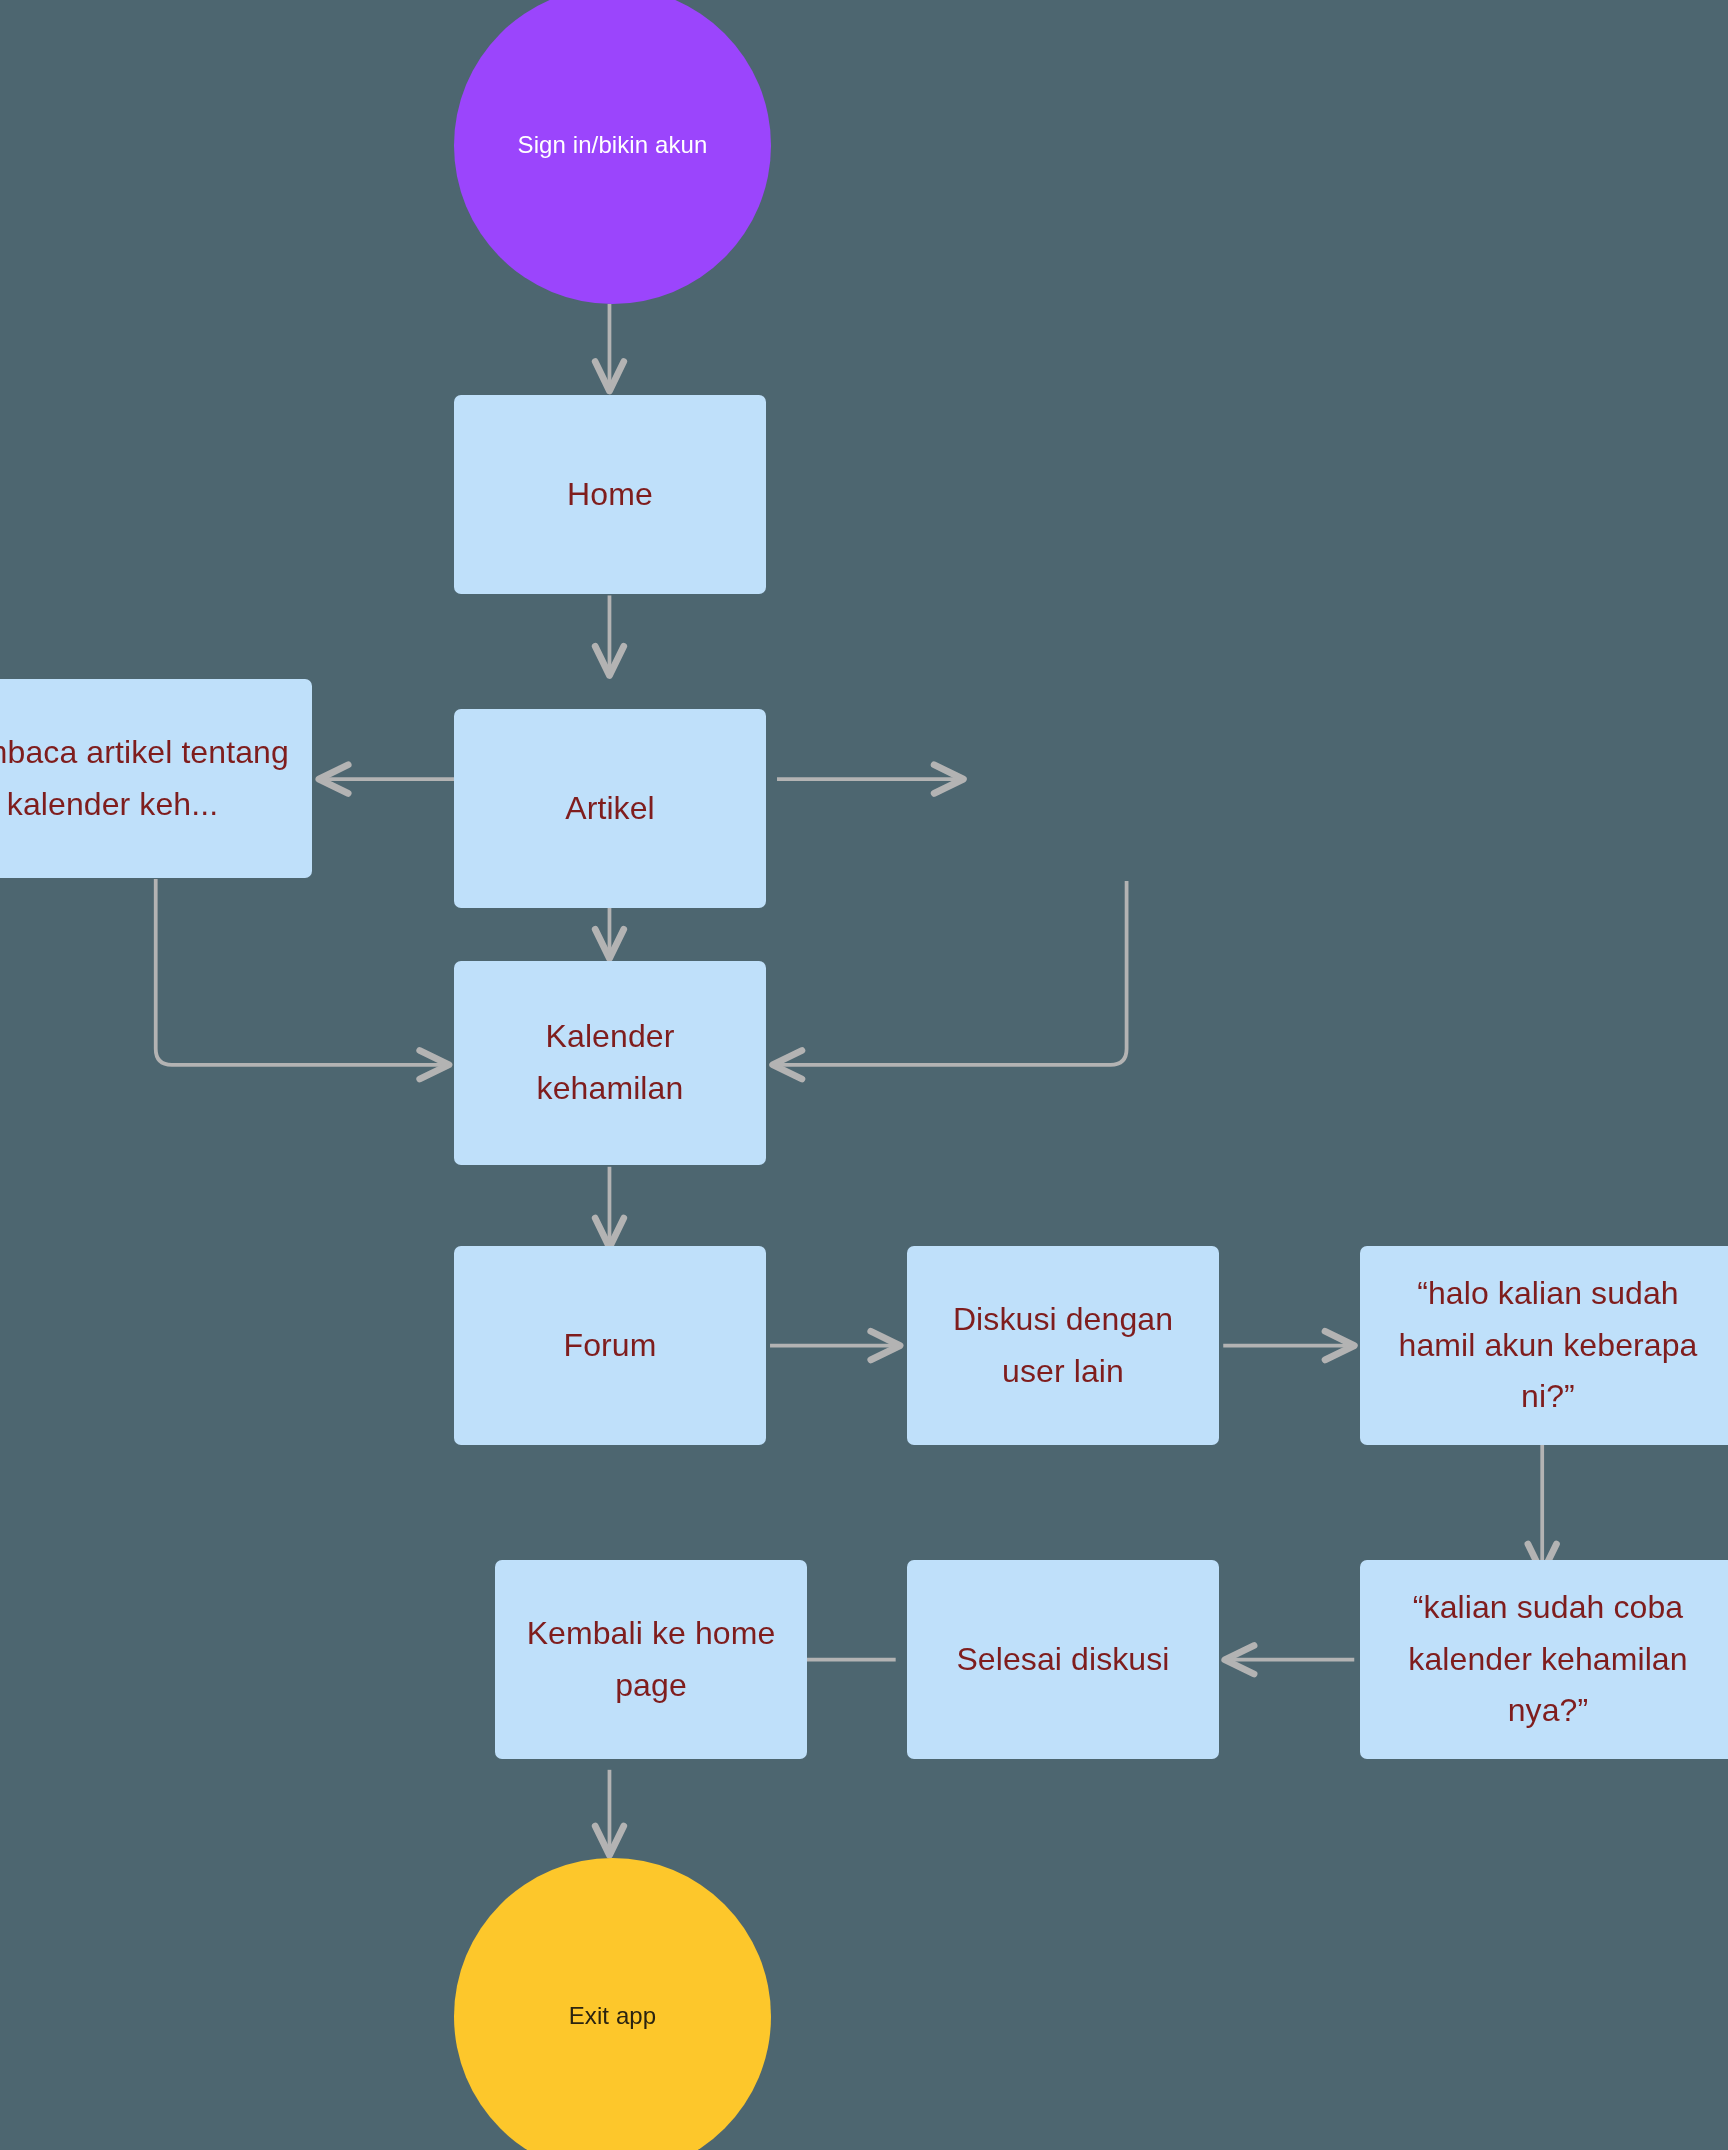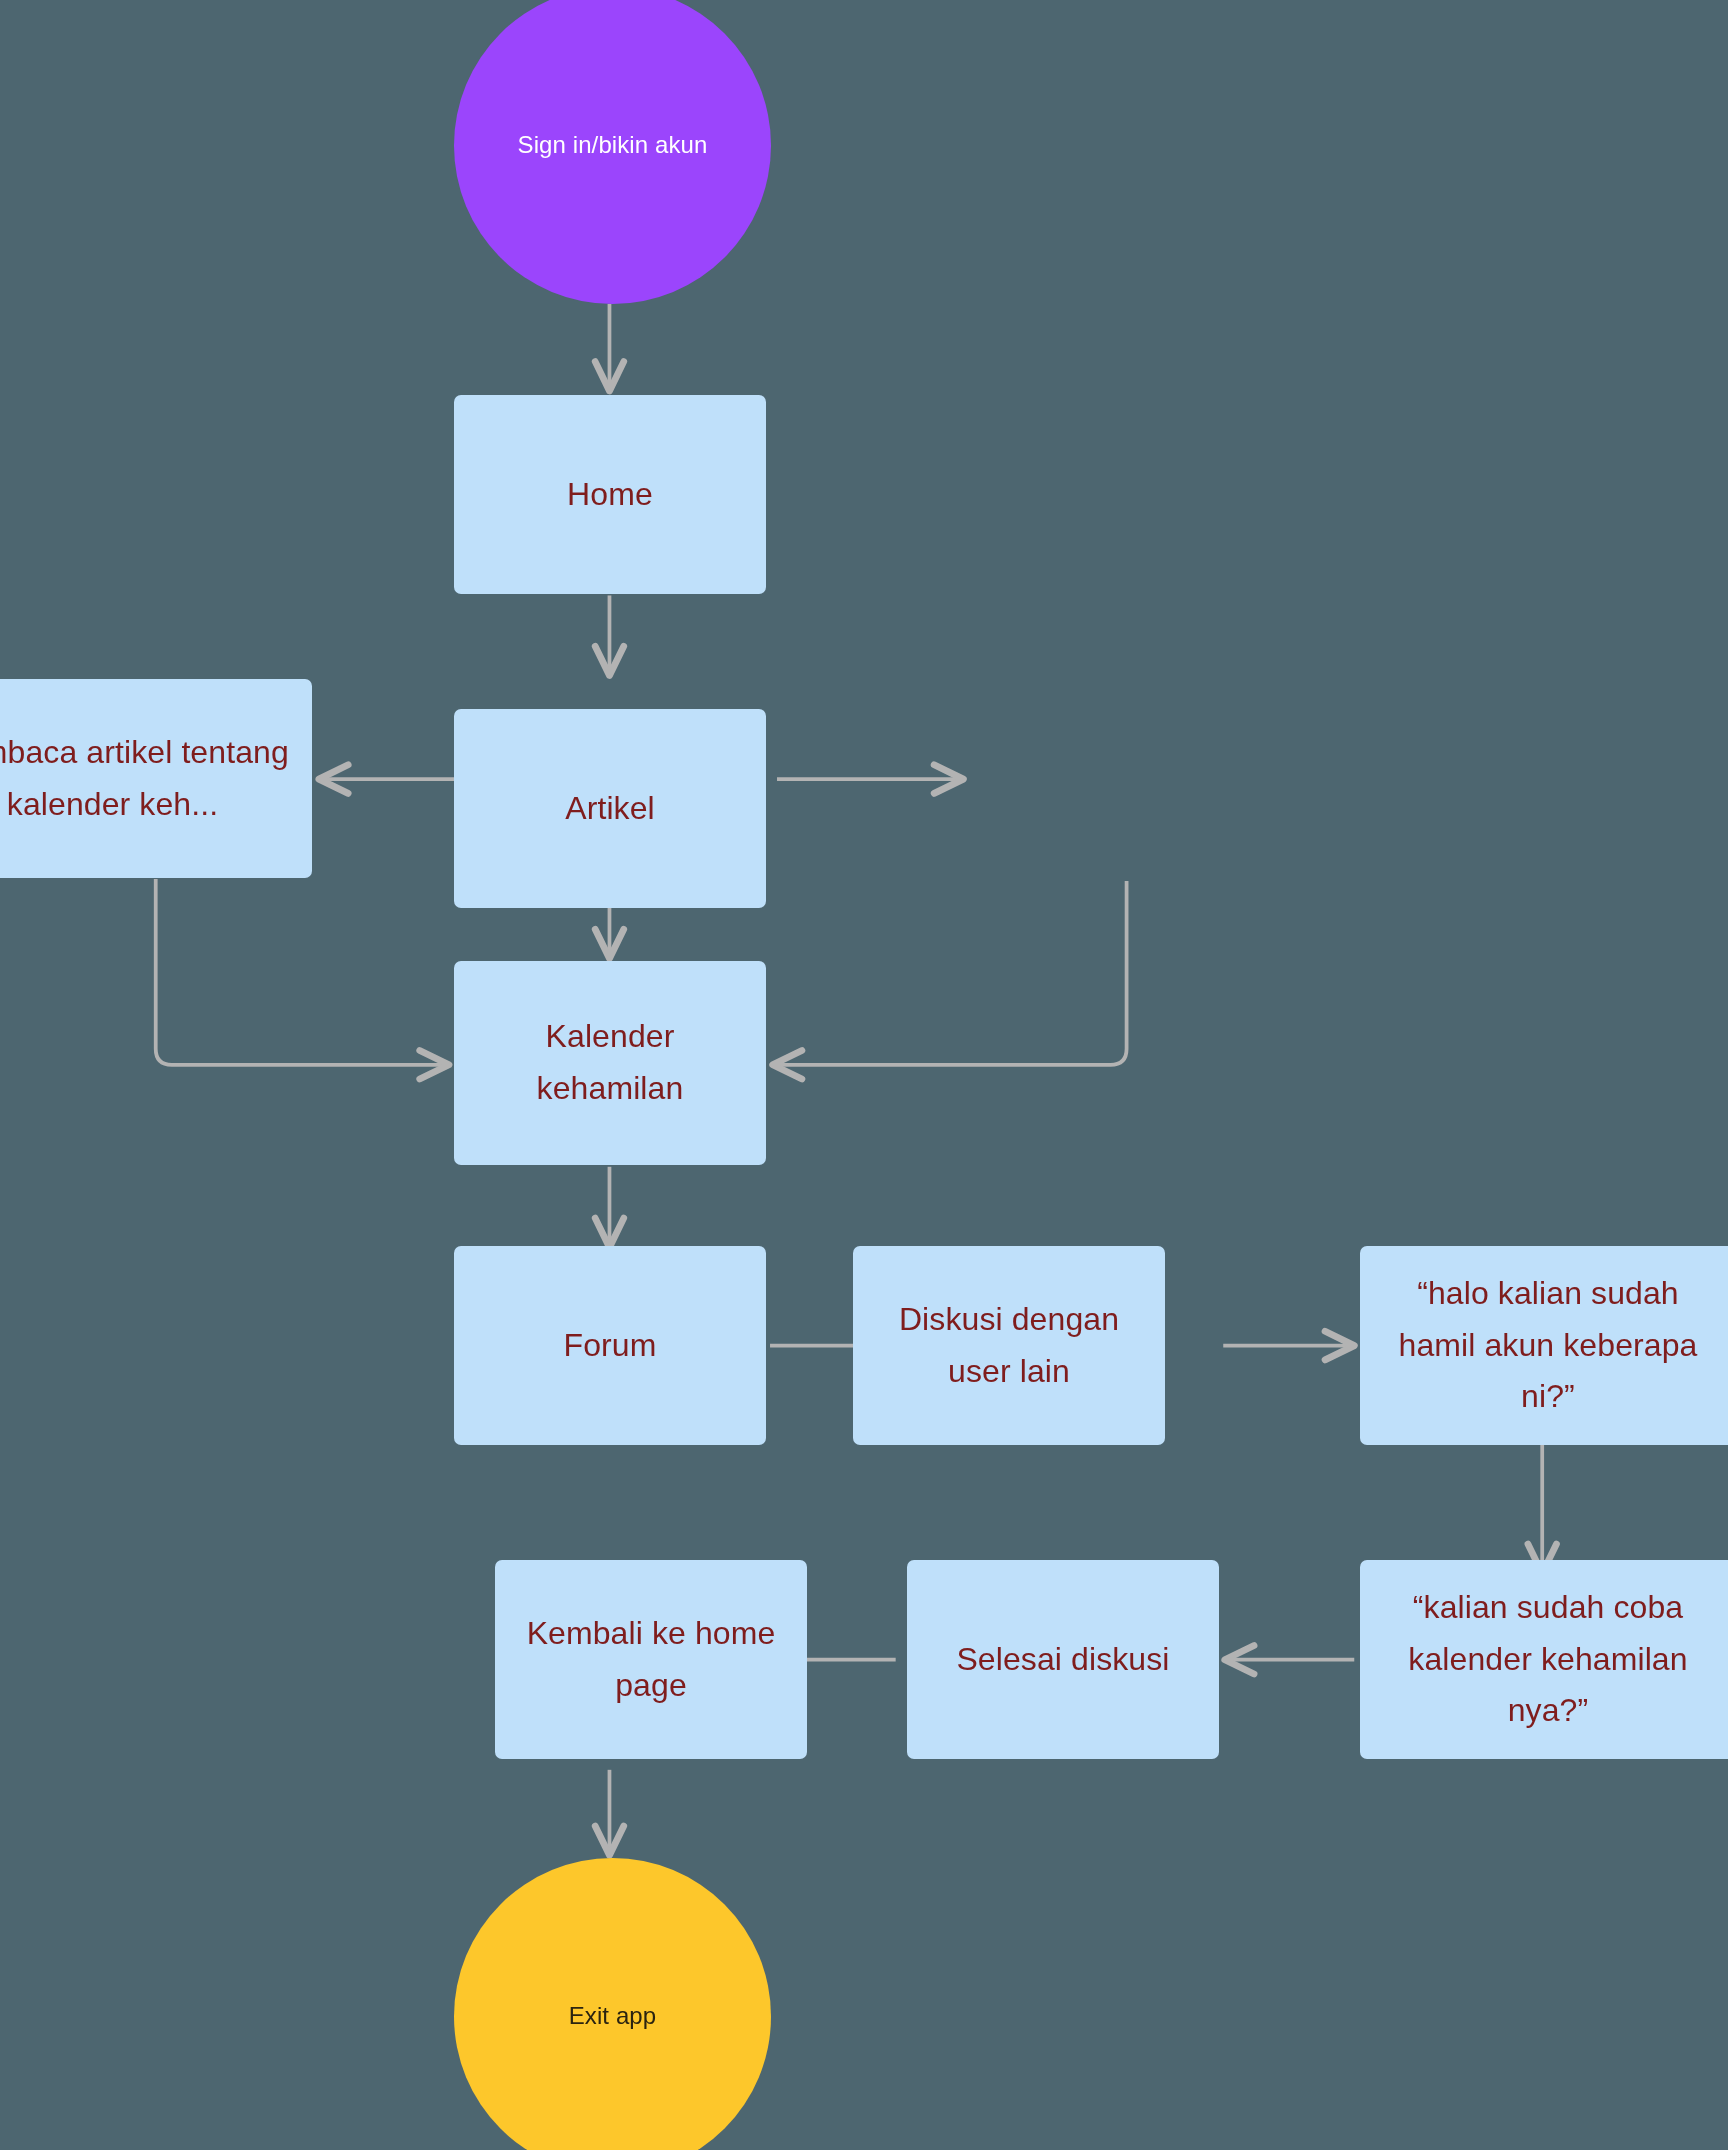--- a/index.html
+++ b/index.html
@@ -118,21 +118,21 @@
 
 
   <div class="node node-rect" style="left:454px; top:961px; width:312px; height:204px;">
     <span class="node-label">Kalender kehamilan</span>
   </div>
 
   <div class="node node-rect" style="left:454px; top:1246px; width:312px; height:199px;justify-content:center;">
     <span class="node-label">Forum</span>
   </div>
 
-  <div class="node node-rect" style="left:853px; top:1246px; width:312px; height:199px;">
+  <div class="node node-rect" style="left:907px; top:1246px; width:312px; height:199px;">
     <span class="node-label">Diskusi dengan user lain</span>
   </div>
 
   <div class="node node-rect" style="left:1360px; top:1246px; width:376px; height:199px;">
     <span class="node-label">“halo kalian sudah hamil akun keberapa ni?”</span>
   </div>
 
   <div class="node node-rect" style="left:1360px; top:1560px; width:376px; height:199px;">
     <span class="node-label">“kalian sudah coba kalender kehamilan nya?”</span>
   </div>

